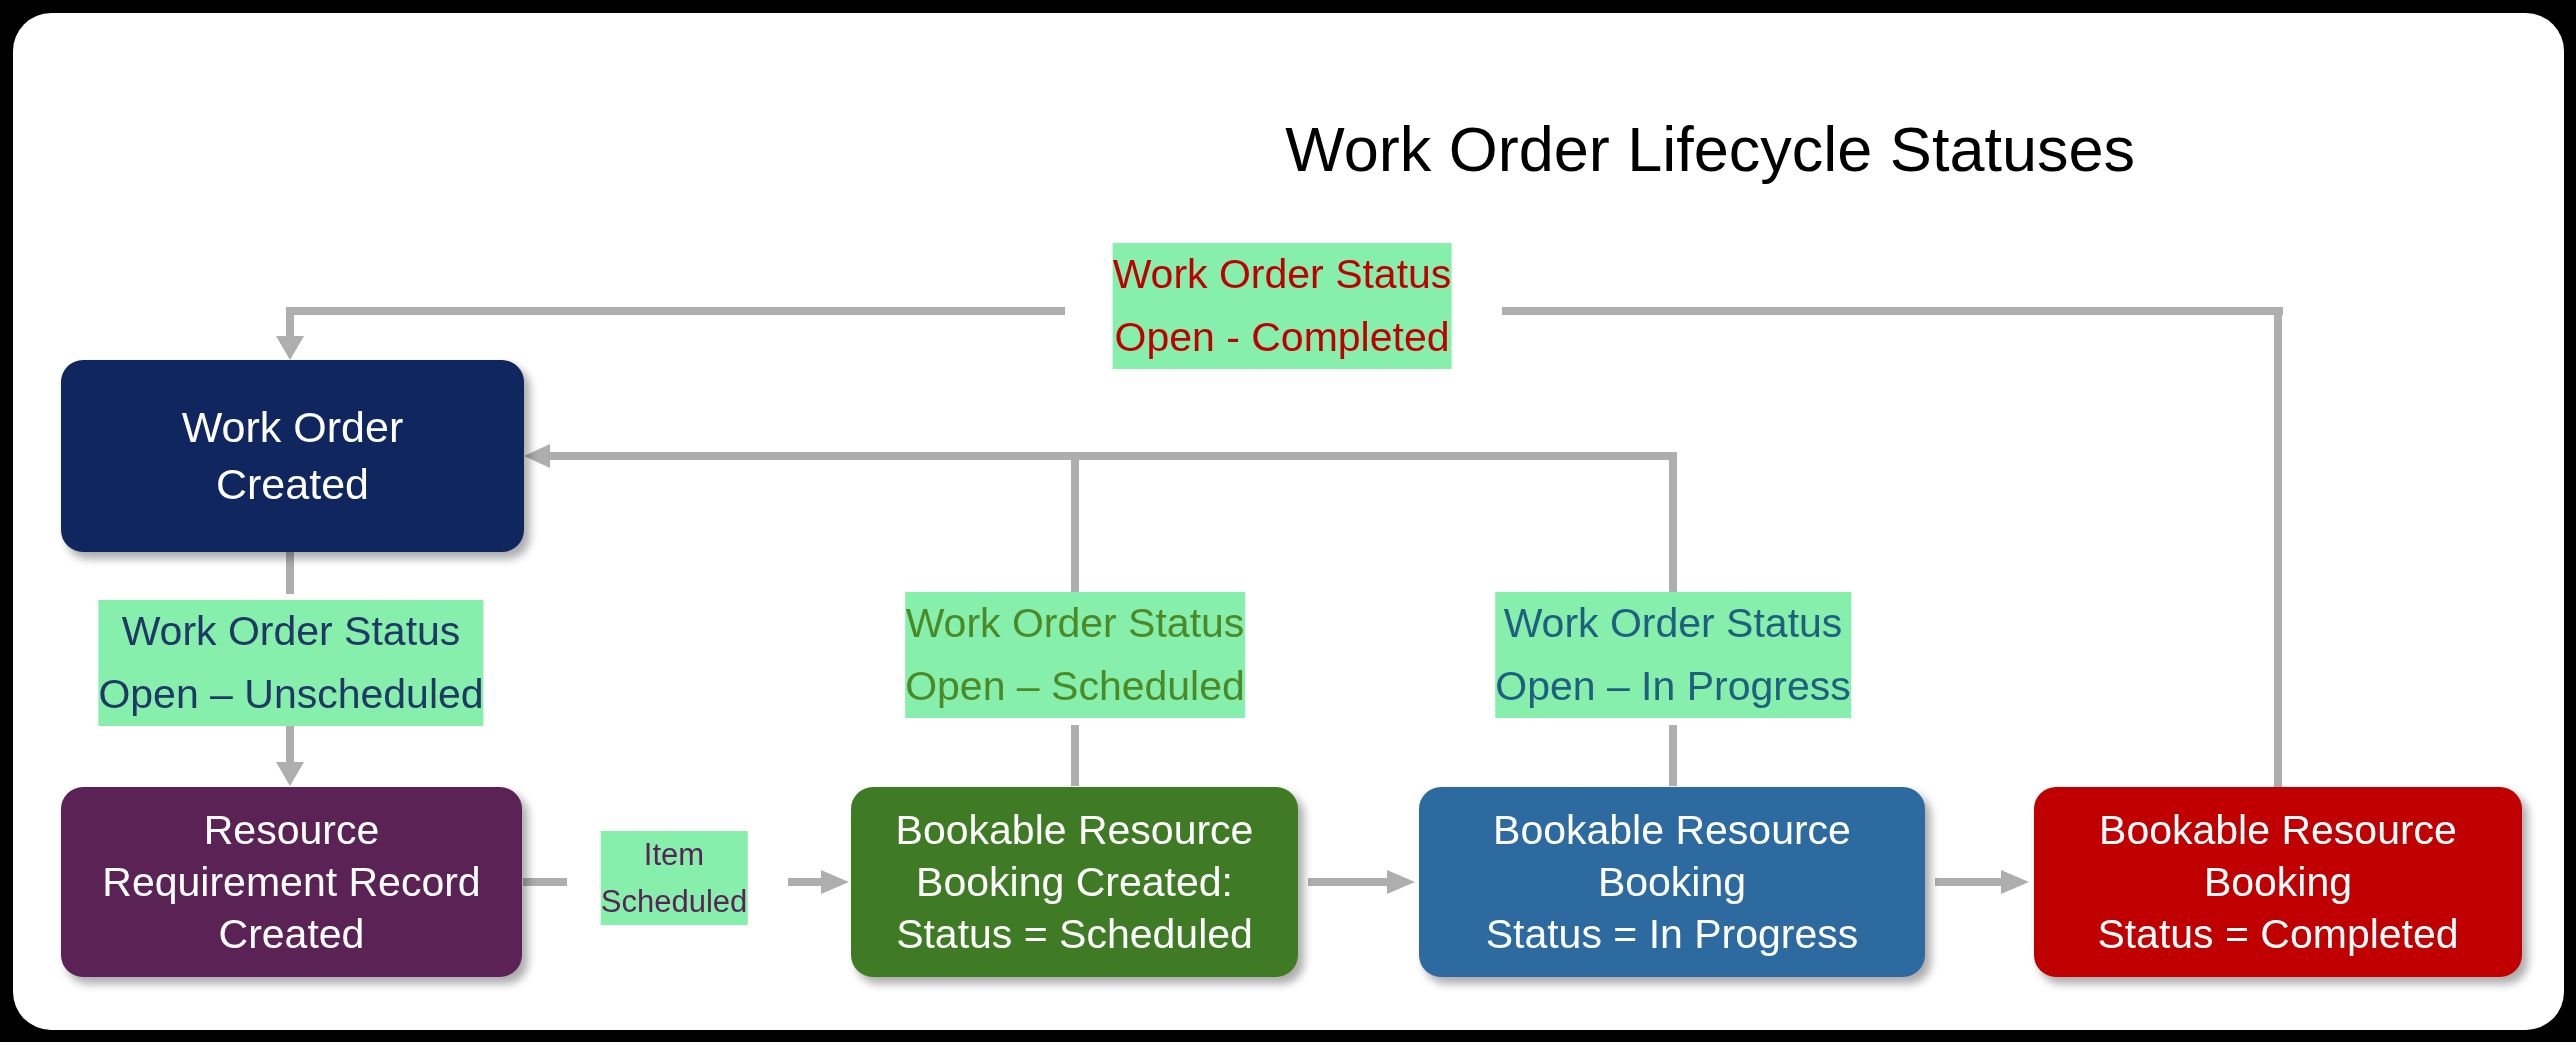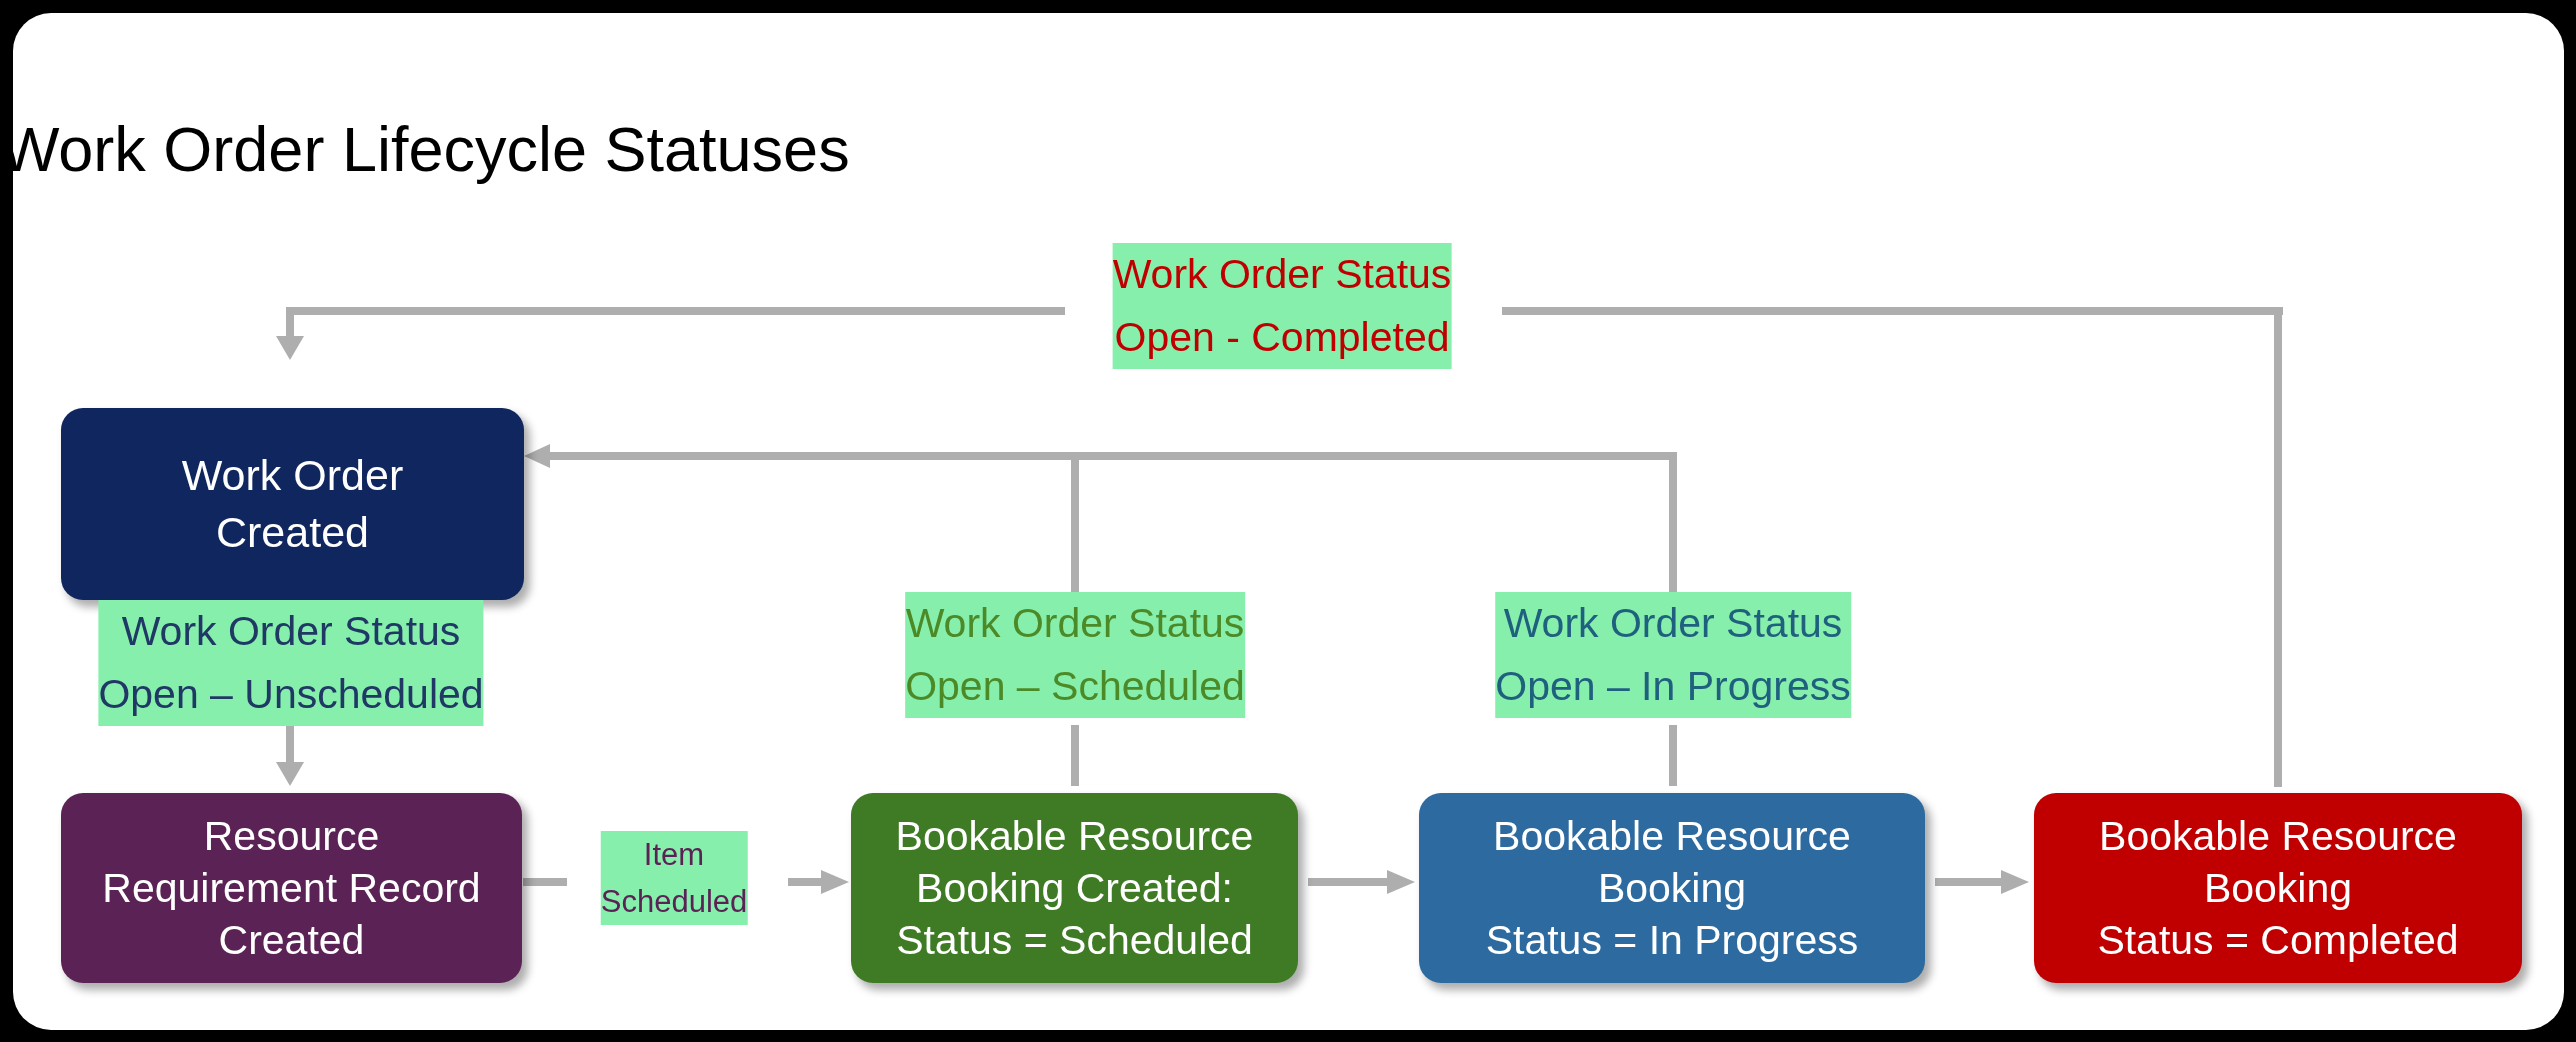--- a/index.html
+++ b/index.html
@@ -19,39 +19,39 @@
     position: absolute;
     left: 12.7px; top: 12.7px;
     width: 2551px; height: 1017px;
     background: #ffffff;
     border-radius: 38px;
   }
   .title {
     position: absolute;
     left: 0; top: 68px;
     width: 2135px;
-    text-align: left;
+    text-align: right;
     font-size: 63px;
     line-height: 78px;
     color: #000000;
     font-weight: 400;
   }
   .node {
     position: absolute;
     border-radius: 22px;
     color: #ffffff;
     display: flex;
     align-items: center;
     justify-content: center;
     text-align: center;
     white-space: pre-line;
     box-shadow: 5.4px 6.6px 8.4px rgba(0,0,0,0.32);
   }
   .node.big   { font-size: 43px; line-height: 57px; }
-  .node.small { font-size: 41px; line-height: 52px; margin-top: 6px; }
+  .node.small { font-size: 41px; line-height: 52px; }
   .hline, .vline { position: absolute; background: #AEAEAE; }
   .arrow { position: absolute; width: 0; height: 0; }
   .arrow.down {
     border-left: 14.5px solid transparent;
     border-right: 14.5px solid transparent;
     border-top: 24px solid #AEAEAE;
   }
   .arrow.left {
     border-top: 12.7px solid transparent;
     border-bottom: 12.7px solid transparent;
@@ -105,21 +105,21 @@
   <div class="hline" style="left: 523px; top: 878px; width: 44px; height: 7.8px; background-color: rgb(174, 174, 174);"></div>
   <div class="hline" style="left: 788px; top: 878px; width: 34px; height: 7.8px; background-color: rgb(174, 174, 174);"></div>
   <div class="arrow right" style="left: 821px; top: 870px; border-left-color: rgb(174, 174, 174);"></div>
 
   <div class="hline" style="left: 1308px; top: 878px; width: 80px; height: 7.8px; background-color: rgb(174, 174, 174);"></div>
   <div class="arrow right" style="left: 1387px; top: 870px; border-left-color: rgb(174, 174, 174);"></div>
 
   <div class="hline" style="left: 1935px; top: 878px; width: 68px; height: 7.8px; background-color: rgb(174, 174, 174);"></div>
   <div class="arrow right" style="left: 2001px; top: 870px; border-left-color: rgb(174, 174, 174);"></div>
 
-  <div class="node big" style="left: 61px; top: 360px; width: 463px; height: 192px; background-color: rgb(16, 38, 94); margin-top: 48px;">Work Order
+  <div class="node big" style="left: 61px; top: 360px; width: 463px; height: 192px; background-color: rgb(16, 38, 94);">Work Order
 Created</div>
 
   <div class="node small" style="left: 61px; top: 787px; width: 461px; height: 190px; background-color: rgb(91, 35, 85);">Resource
 Requirement Record
 Created</div>
 
   <div class="node small" style="left: 851px; top: 787px; width: 447px; height: 190px; background-color: rgb(62, 123, 36);">Bookable Resource
 Booking Created:
 Status = Scheduled</div>
 

